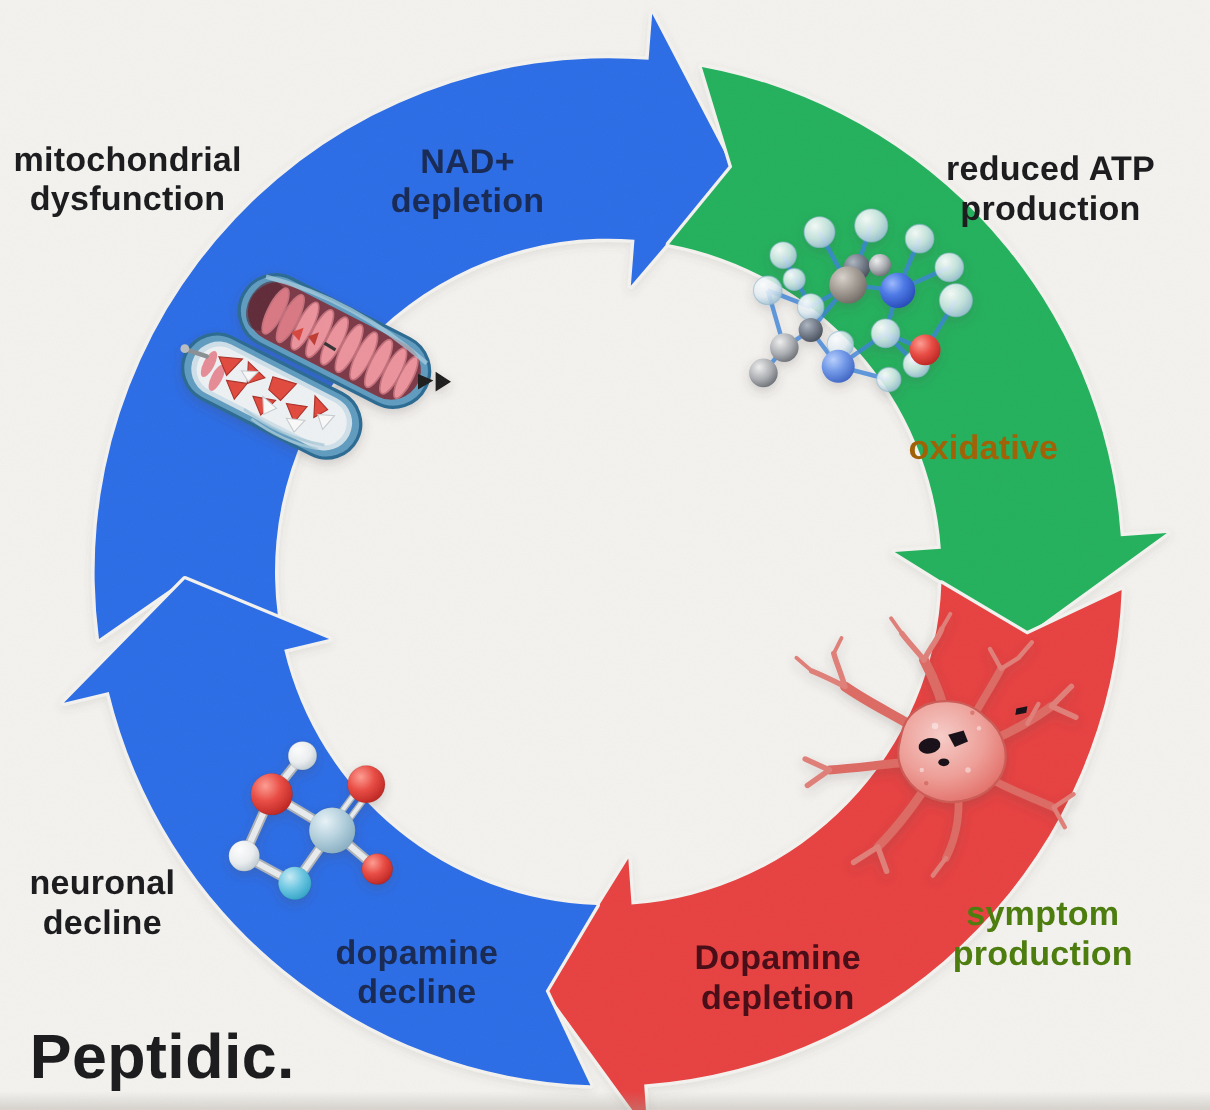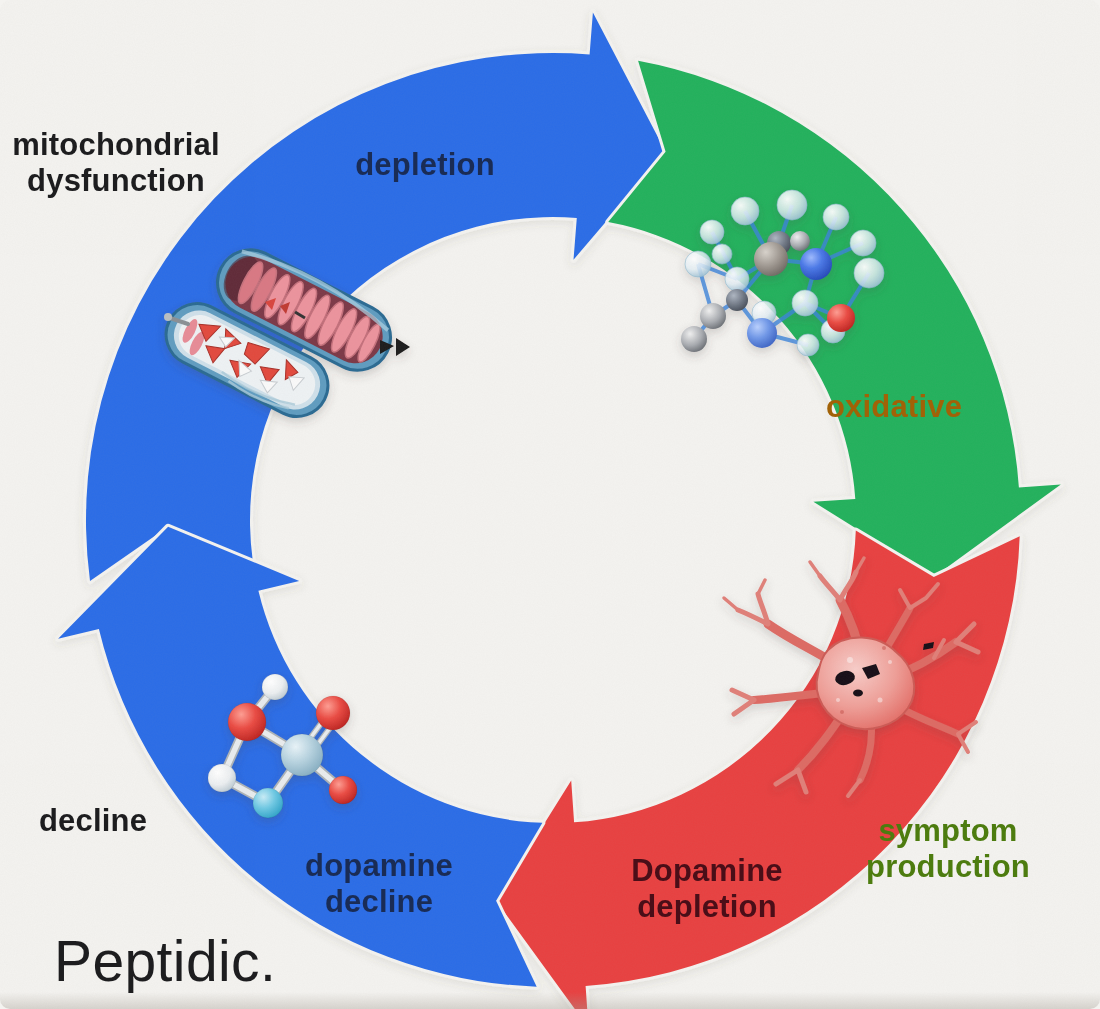--- a/index.html
+++ b/index.html
@@ -1,22 +1,22 @@
 <!DOCTYPE html>
 <html><head>
 <meta charset="utf-8">
 <style>
   html,body{margin:0;padding:0;}
   body{width:1100px;height:1009px;background:#f4f3f0;font-family:"Liberation Sans","DejaVu Sans",sans-serif;}
-  .stage{position:relative;width:1100px;height:1009px;overflow:hidden;background:#f4f3f0;border-radius:10px;}
+  .stage{position:relative;width:1100px;height:1009px;overflow:hidden;background:#f4f3f0;}
   .stage svg{position:absolute;left:0;top:0;}
   .label{position:absolute;transform:translate(-50%,-50%);font-size:31px;line-height:36px;
          font-weight:600;letter-spacing:.2px;text-align:center;white-space:nowrap;}
   .label .ln{display:block;}
-  .brand{position:absolute;left:27px;top:928px;font-size:57px;font-weight:400;letter-spacing:.4px;margin-left:27px;}
+  .brand{position:absolute;left:27px;top:928px;font-size:57px;font-weight:700;letter-spacing:.4px;}
 </style>
 </head>
 <body>
 
 <div class="stage">
 
 <svg viewBox="0 0 1100 1009" width="1100" height="1009">
   <defs>
     <radialGradient id="gGlass" cx="35%" cy="30%" r="75%">
       <stop offset="0%" stop-color="#ffffff" stop-opacity="0.95"></stop>
@@ -253,35 +253,41 @@
 
   <rect x="0" y="0" width="1100" height="1009" filter="url(#grain)" opacity="0.12"></rect>
   <rect x="0" y="992" width="1100" height="17" fill="url(#bottomFade)"></rect>
 </svg>
 
   <div class="label" style="left: 116px; top: 163px; color: rgb(29, 29, 31);">
     <span class="ln">mitochondrial</span>
     <span class="ln">dysfunction</span>
   </div>
   <div class="label" style="left: 425px; top: 165px; color: rgb(26, 44, 85);">
+    <span class="ln">NAD+</span>
     <span class="ln">depletion</span>
+  </div>
+  <div class="label" style="left: 955px; top: 172px; color: rgb(29, 29, 31);">
+    <span class="ln">reduced ATP</span>
+    <span class="ln">production</span>
   </div>
   <div class="label" style="left: 894px; top: 407px; color: #a16207;">
     <span class="ln">oxidative</span>
   </div>
   <div class="label" style="left: 948px; top: 849px; color: #4d7c0f;">
     <span class="ln">symptom</span>
     <span class="ln">production</span>
   </div>
   <div class="label" style="left: 707px; top: 889px; color: rgb(74, 14, 24);">
     <span class="ln">Dopamine</span>
     <span class="ln">depletion</span>
   </div>
   <div class="label" style="left: 379px; top: 884px; color: rgb(26, 44, 85);">
     <span class="ln">dopamine</span>
     <span class="ln">decline</span>
   </div>
   <div class="label" style="left: 93px; top: 821px; color: rgb(29, 29, 31);">
+    <span class="ln">neuronal</span>
     <span class="ln">decline</span>
   </div>
 
   <div class="brand" style="color: rgb(29, 29, 31);">Peptidic.</div>
 </div>
 
 </body></html>

